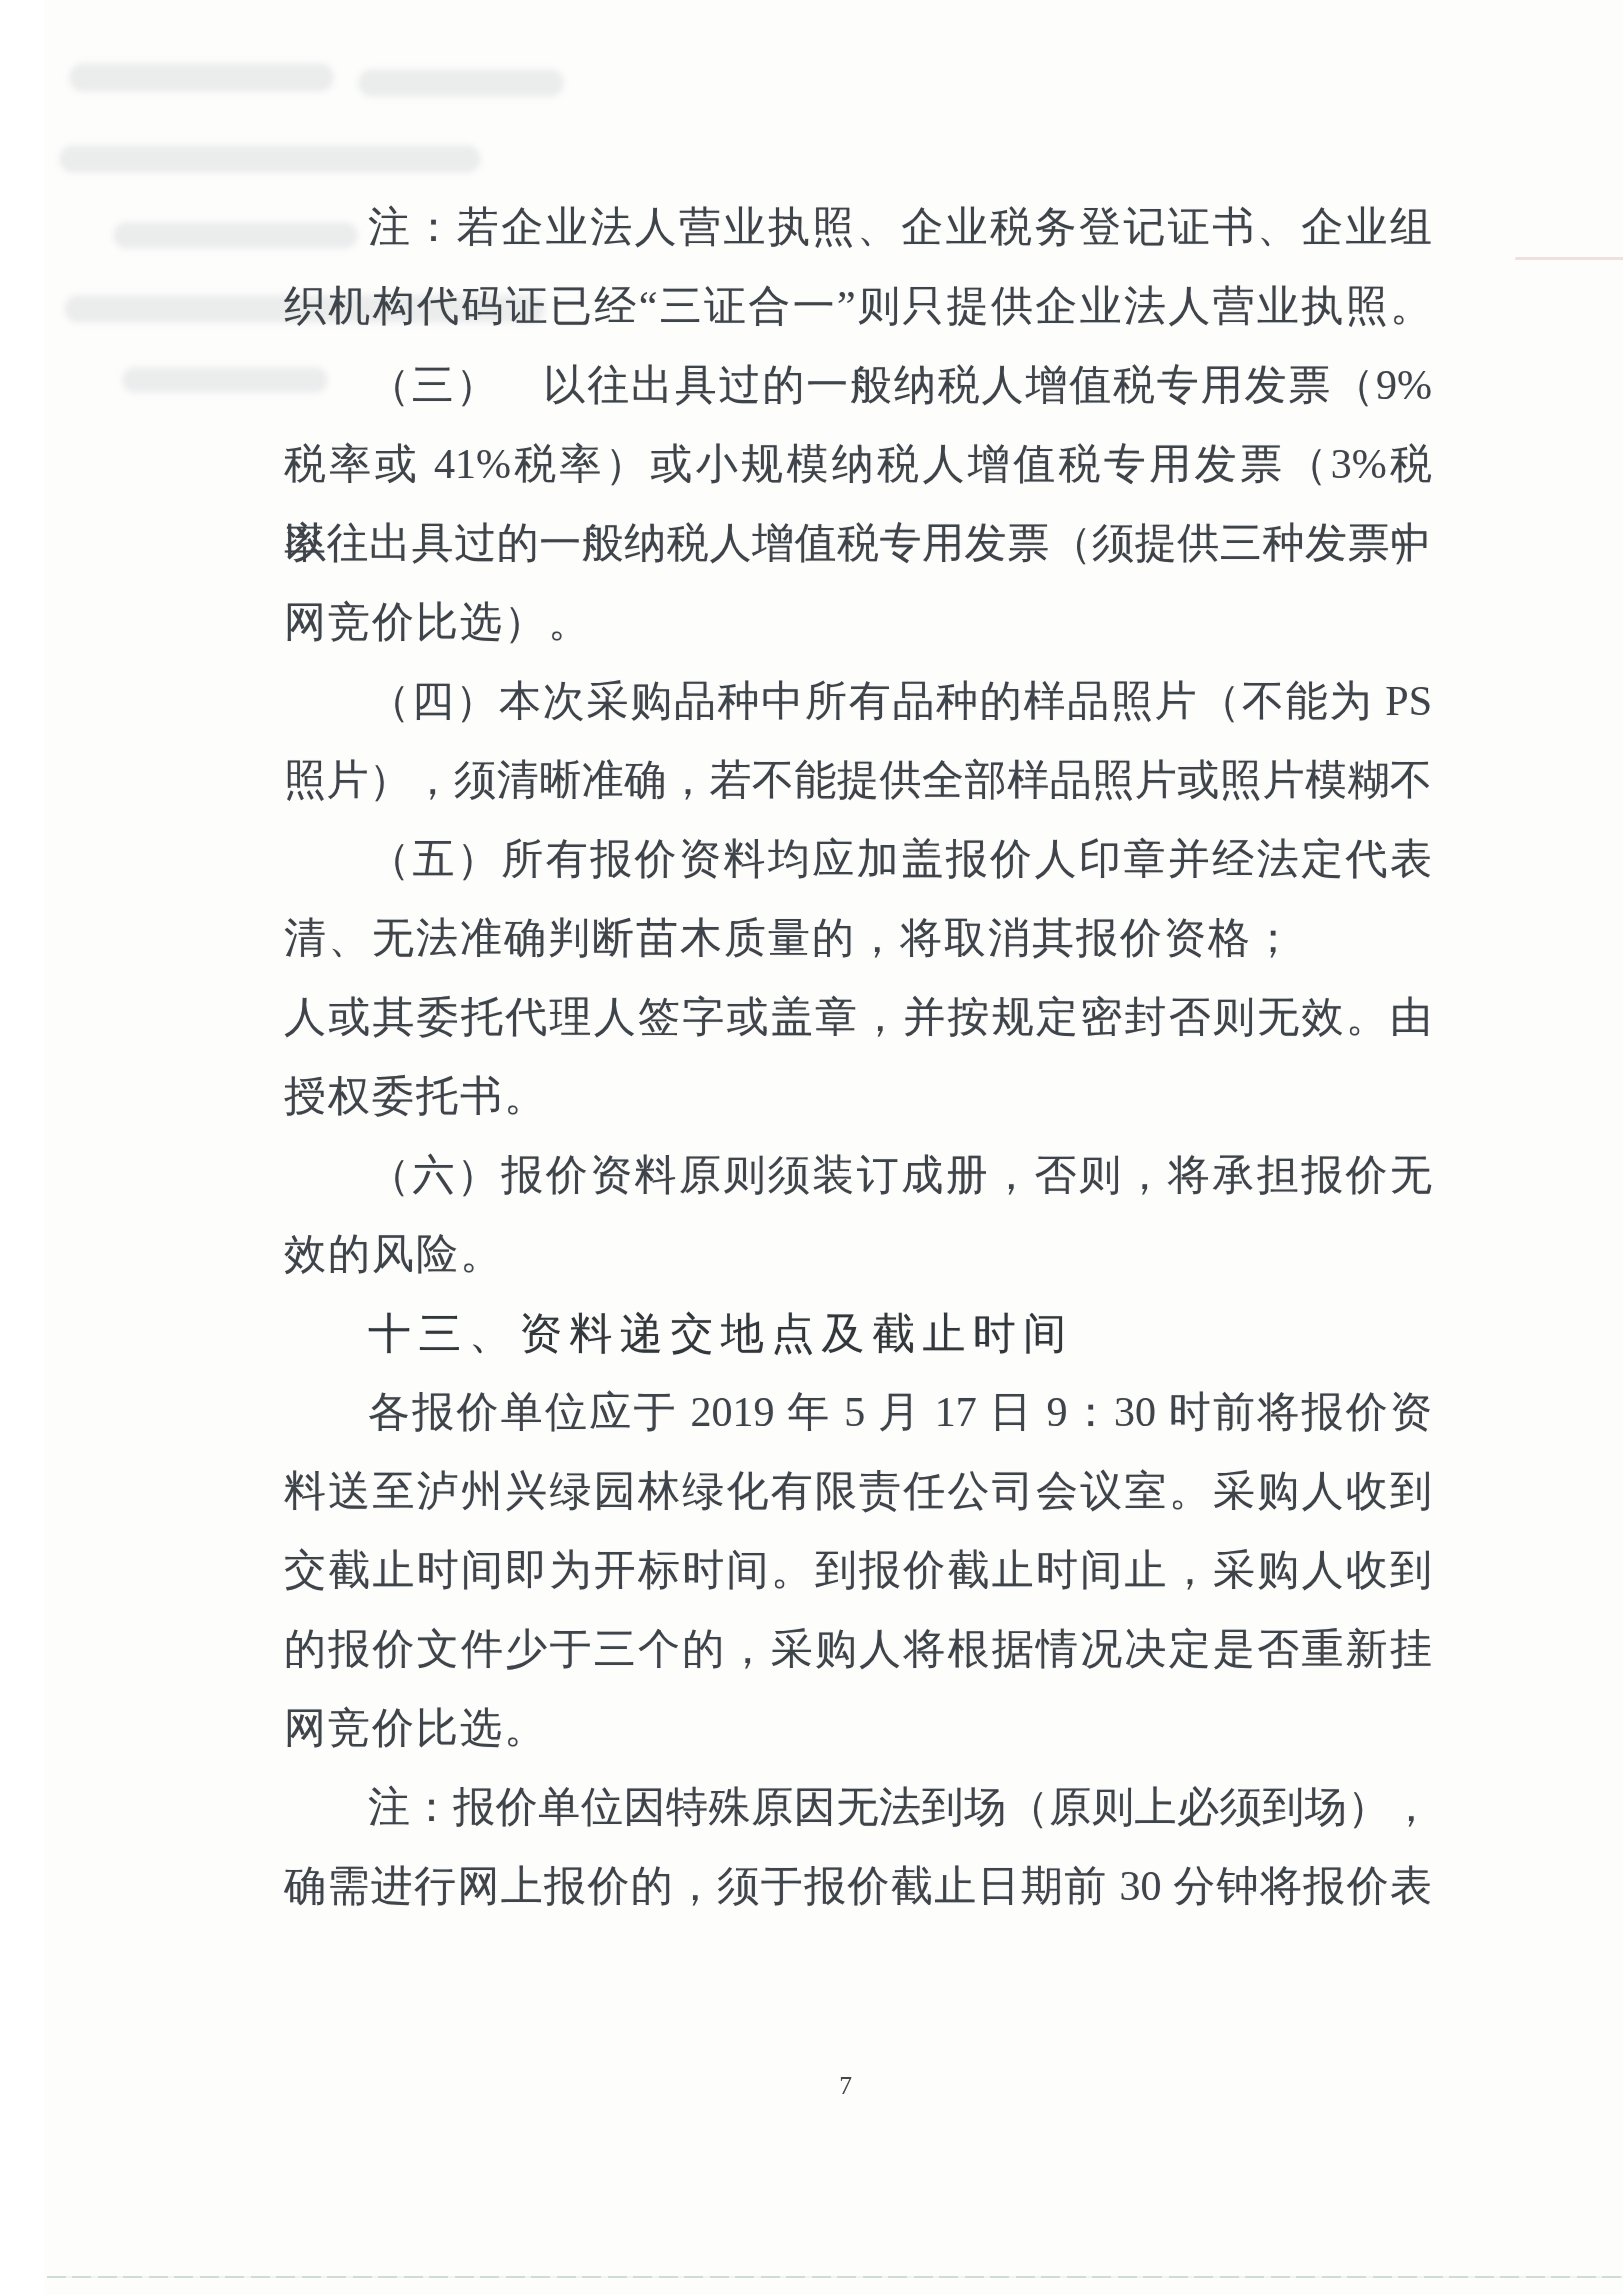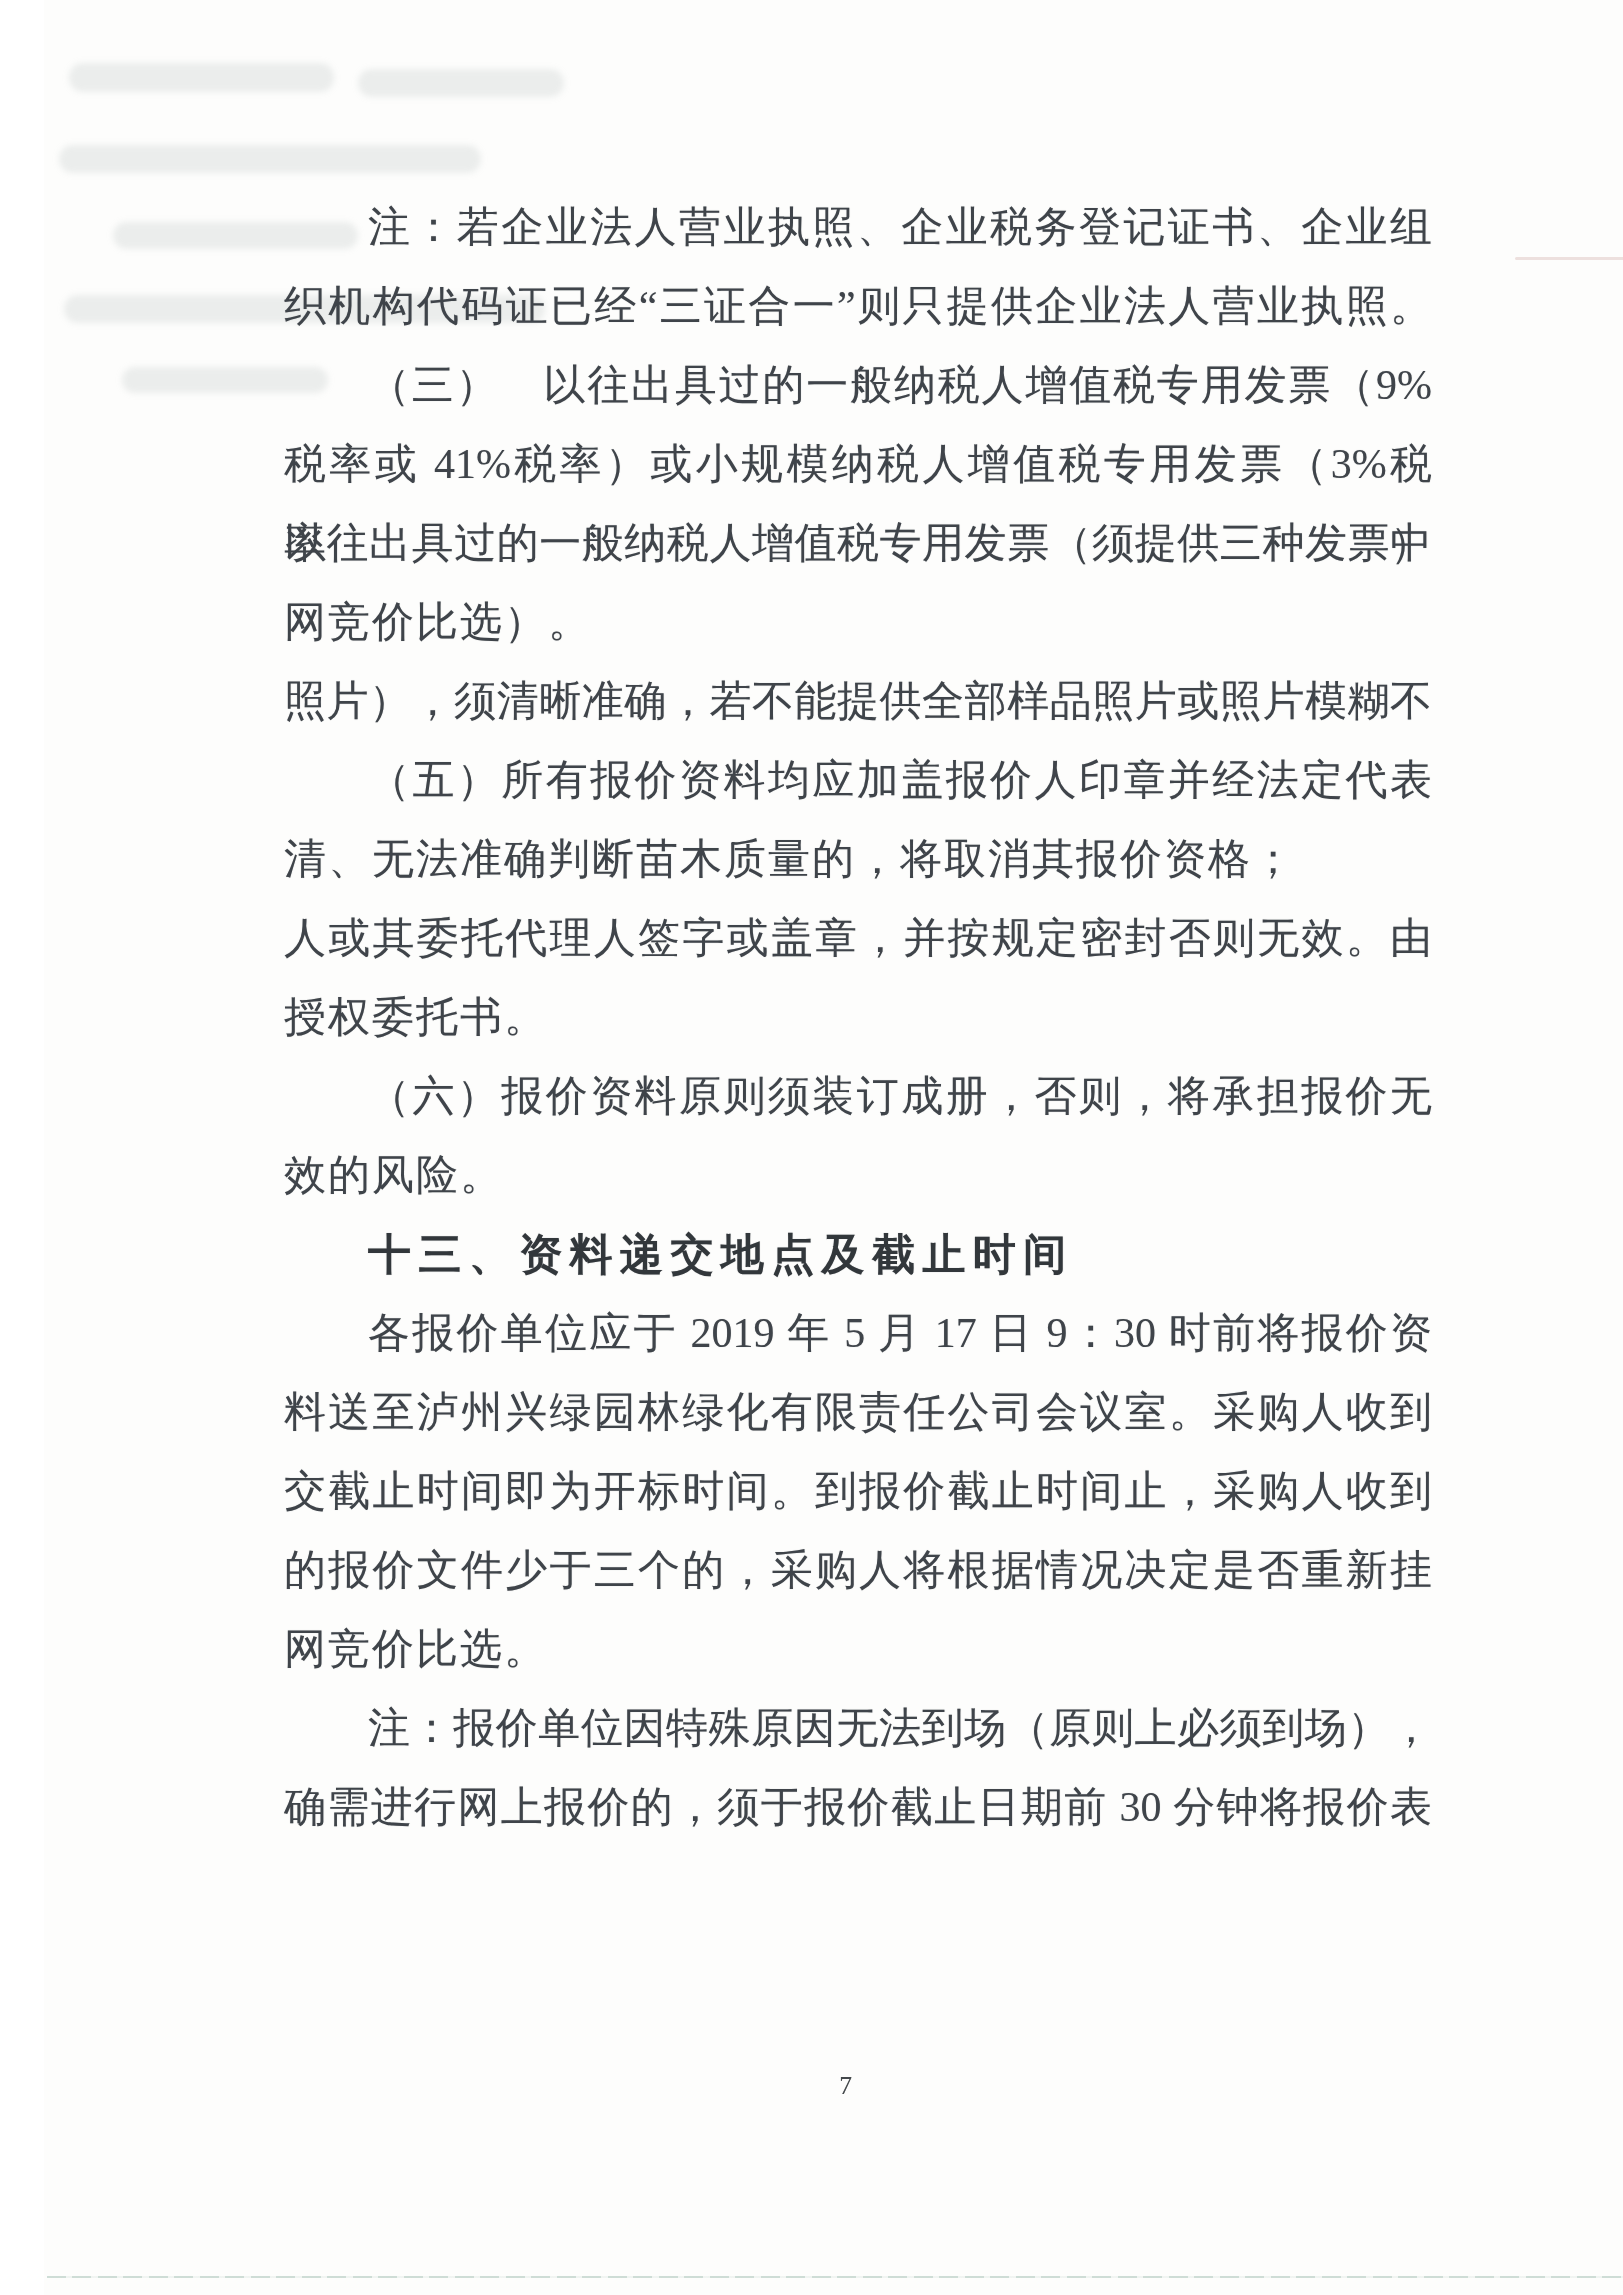--- a/index.html
+++ b/index.html
@@ -37,21 +37,21 @@
     text-indent: 84px;
   }
   .line.fill {
     letter-spacing: 0;
     white-space: normal;
     text-align: justify;
     text-align-last: justify;
   }
   .line.heading {
     font-family: "Liberation Sans", "DejaVu Sans", sans-serif;
-    font-weight: 700;
+    font-weight: 400;
     font-size: 43px;
     letter-spacing: 7.4px;
     color: #32373b;
     text-shadow: 0 0 1px rgba(50, 55, 59, 0.35);
   }
   .page-number {
     position: absolute;
     left: 777px;
     top: 2066px;
     width: 49px;
@@ -105,20 +105,21 @@
   <div class="scratch"></div>
   <div class="bottom-edge"></div>
 
   <main class="text-block">
     <p class="line indent fill">注：若企业法人营业执照、企业税务登记证书、企业组</p>
     <p class="line fill">织机构代码证已经“三证合一”则只提供企业法人营业执照。</p>
     <p class="line indent fill">（三）　以往出具过的一般纳税人增值税专用发票（9%</p>
     <p class="line fill">税率或 41%税率）或小规模纳税人增值税专用发票（3%税率）</p>
     <p class="line fill">以往出具过的一般纳税人增值税专用发票（须提供三种发票中</p>
     <p class="line">网竞价比选）。</p>
+    <p class="line indent fill">（四）本次采购品种中所有品种的样品照片（不能为 PS</p>
     <p class="line fill">照片），须清晰准确，若不能提供全部样品照片或照片模糊不</p>
     <p class="line indent fill">（五）所有报价资料均应加盖报价人印章并经法定代表</p>
     <p class="line">清、无法准确判断苗木质量的，将取消其报价资格；</p>
     <p class="line fill">人或其委托代理人签字或盖章，并按规定密封否则无效。由</p>
     <p class="line">授权委托书。</p>
     <p class="line indent fill">（六）报价资料原则须装订成册，否则，将承担报价无</p>
     <p class="line">效的风险。</p>
     <p class="line indent heading">十三、资料递交地点及截止时间</p>
     <p class="line indent fill">各报价单位应于 2019 年 5 月 17 日 9：30 时前将报价资</p>
     <p class="line fill">料送至泸州兴绿园林绿化有限责任公司会议室。采购人收到</p>

